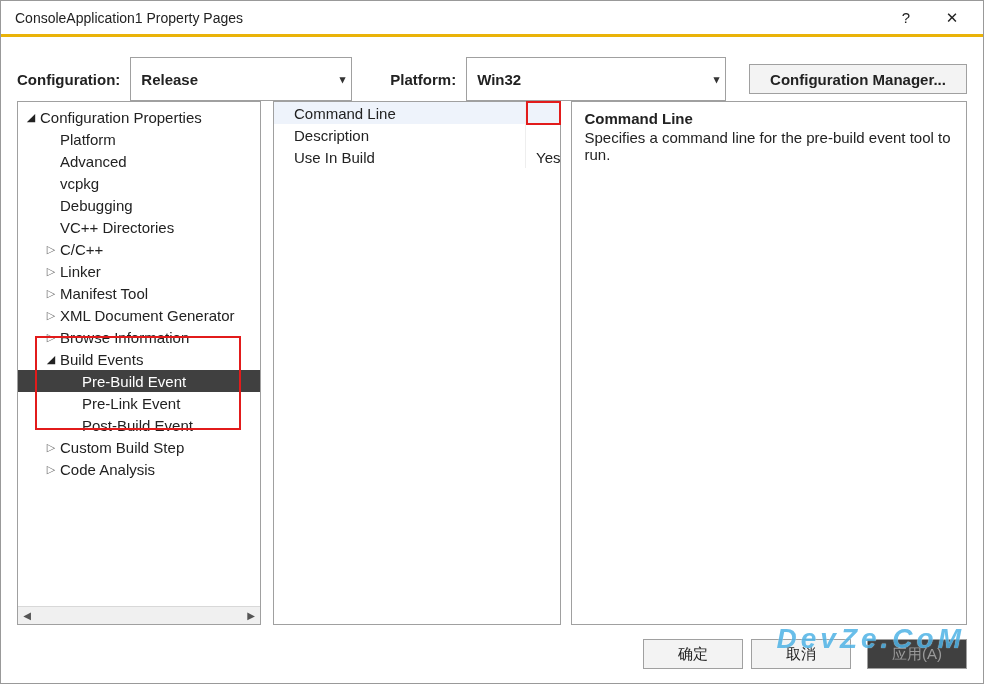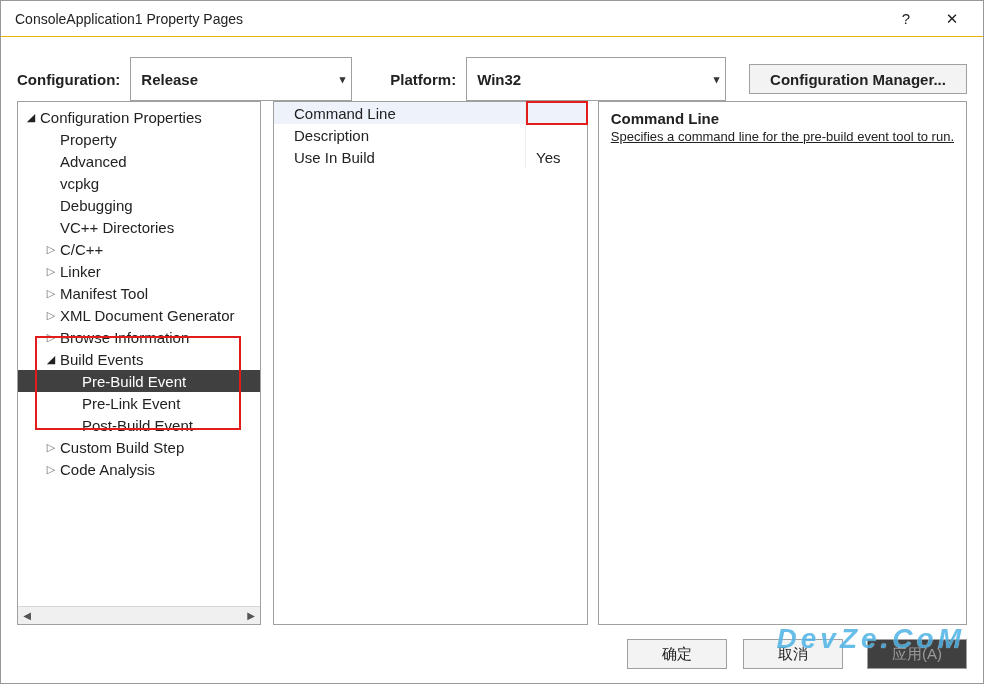--- a/index.html
+++ b/index.html
@@ -14,21 +14,21 @@
     border: 1px solid #999;
     position: relative;
     overflow: hidden;
   }
   
   .titlebar {
     height: 36px;
     display: flex;
     align-items: center;
     padding: 0 8px 0 14px;
-    border-bottom: 1px solid #eab308;
+    border-bottom: 3px solid #eab308;
   }
   .titlebar .title { flex: 1; font-size: 14px; }
   .titlebar .tb-btn {
     width: 46px; height: 30px;
     display: flex; align-items: center; justify-content: center;
     font-size: 15px; font-family: sans-serif;
   }
 
   
   .toolbar {
@@ -161,27 +161,27 @@
     top: -1px; left: 252px; right: -1px; height: 24px;
     border: 2px solid #e21b1b;
     pointer-events: none;
   }
   .desc {
     border: 1px solid #a0a0a0;
     padding: 8px 12px 14px 12px;
     min-height: 60px;
   }
   .desc .dh { font-weight: 700; font-size: 15px; margin-bottom: 2px; }
-  .desc .dt { font-size: 13px; text-decoration: underline; }
+  .desc .dt { font-size: 15px; }
 
   
   .footer {
     position: absolute;
     right: 16px; bottom: 14px;
-    display: flex; gap: 16px;
+    display: flex; gap: 8px;
   }
   .footer .btn { width: 100px; }
   .footer .btn.disabled { color: #9a9a9a; background:#404040;margin-left:8px; }
 
   
   .watermark {
     position: absolute;
     right: 18px; bottom: 28px;
     font-size: 28px;
     color: #4fb3e6;
@@ -230,21 +230,21 @@
   <div class="treepanel">
     <div class="tree">
 
       <div class="node depth0">
         <span class="arrow open">◢</span>
         <span class="nlabel">Configuration Properties</span>
       </div>
 
       <div class="node depth1 noarrow">
           <span class="arrow">▷</span>
-          <span class="nlabel">Property</span>
+          <span class="nlabel">Platform</span>
         </div>
       <div class="node depth1 noarrow">
           <span class="arrow">▷</span>
           <span class="nlabel">Advanced</span>
         </div>
       <div class="node depth1 noarrow">
           <span class="arrow">▷</span>
           <span class="nlabel">vcpkg</span>
         </div>
       <div class="node depth1 noarrow">

